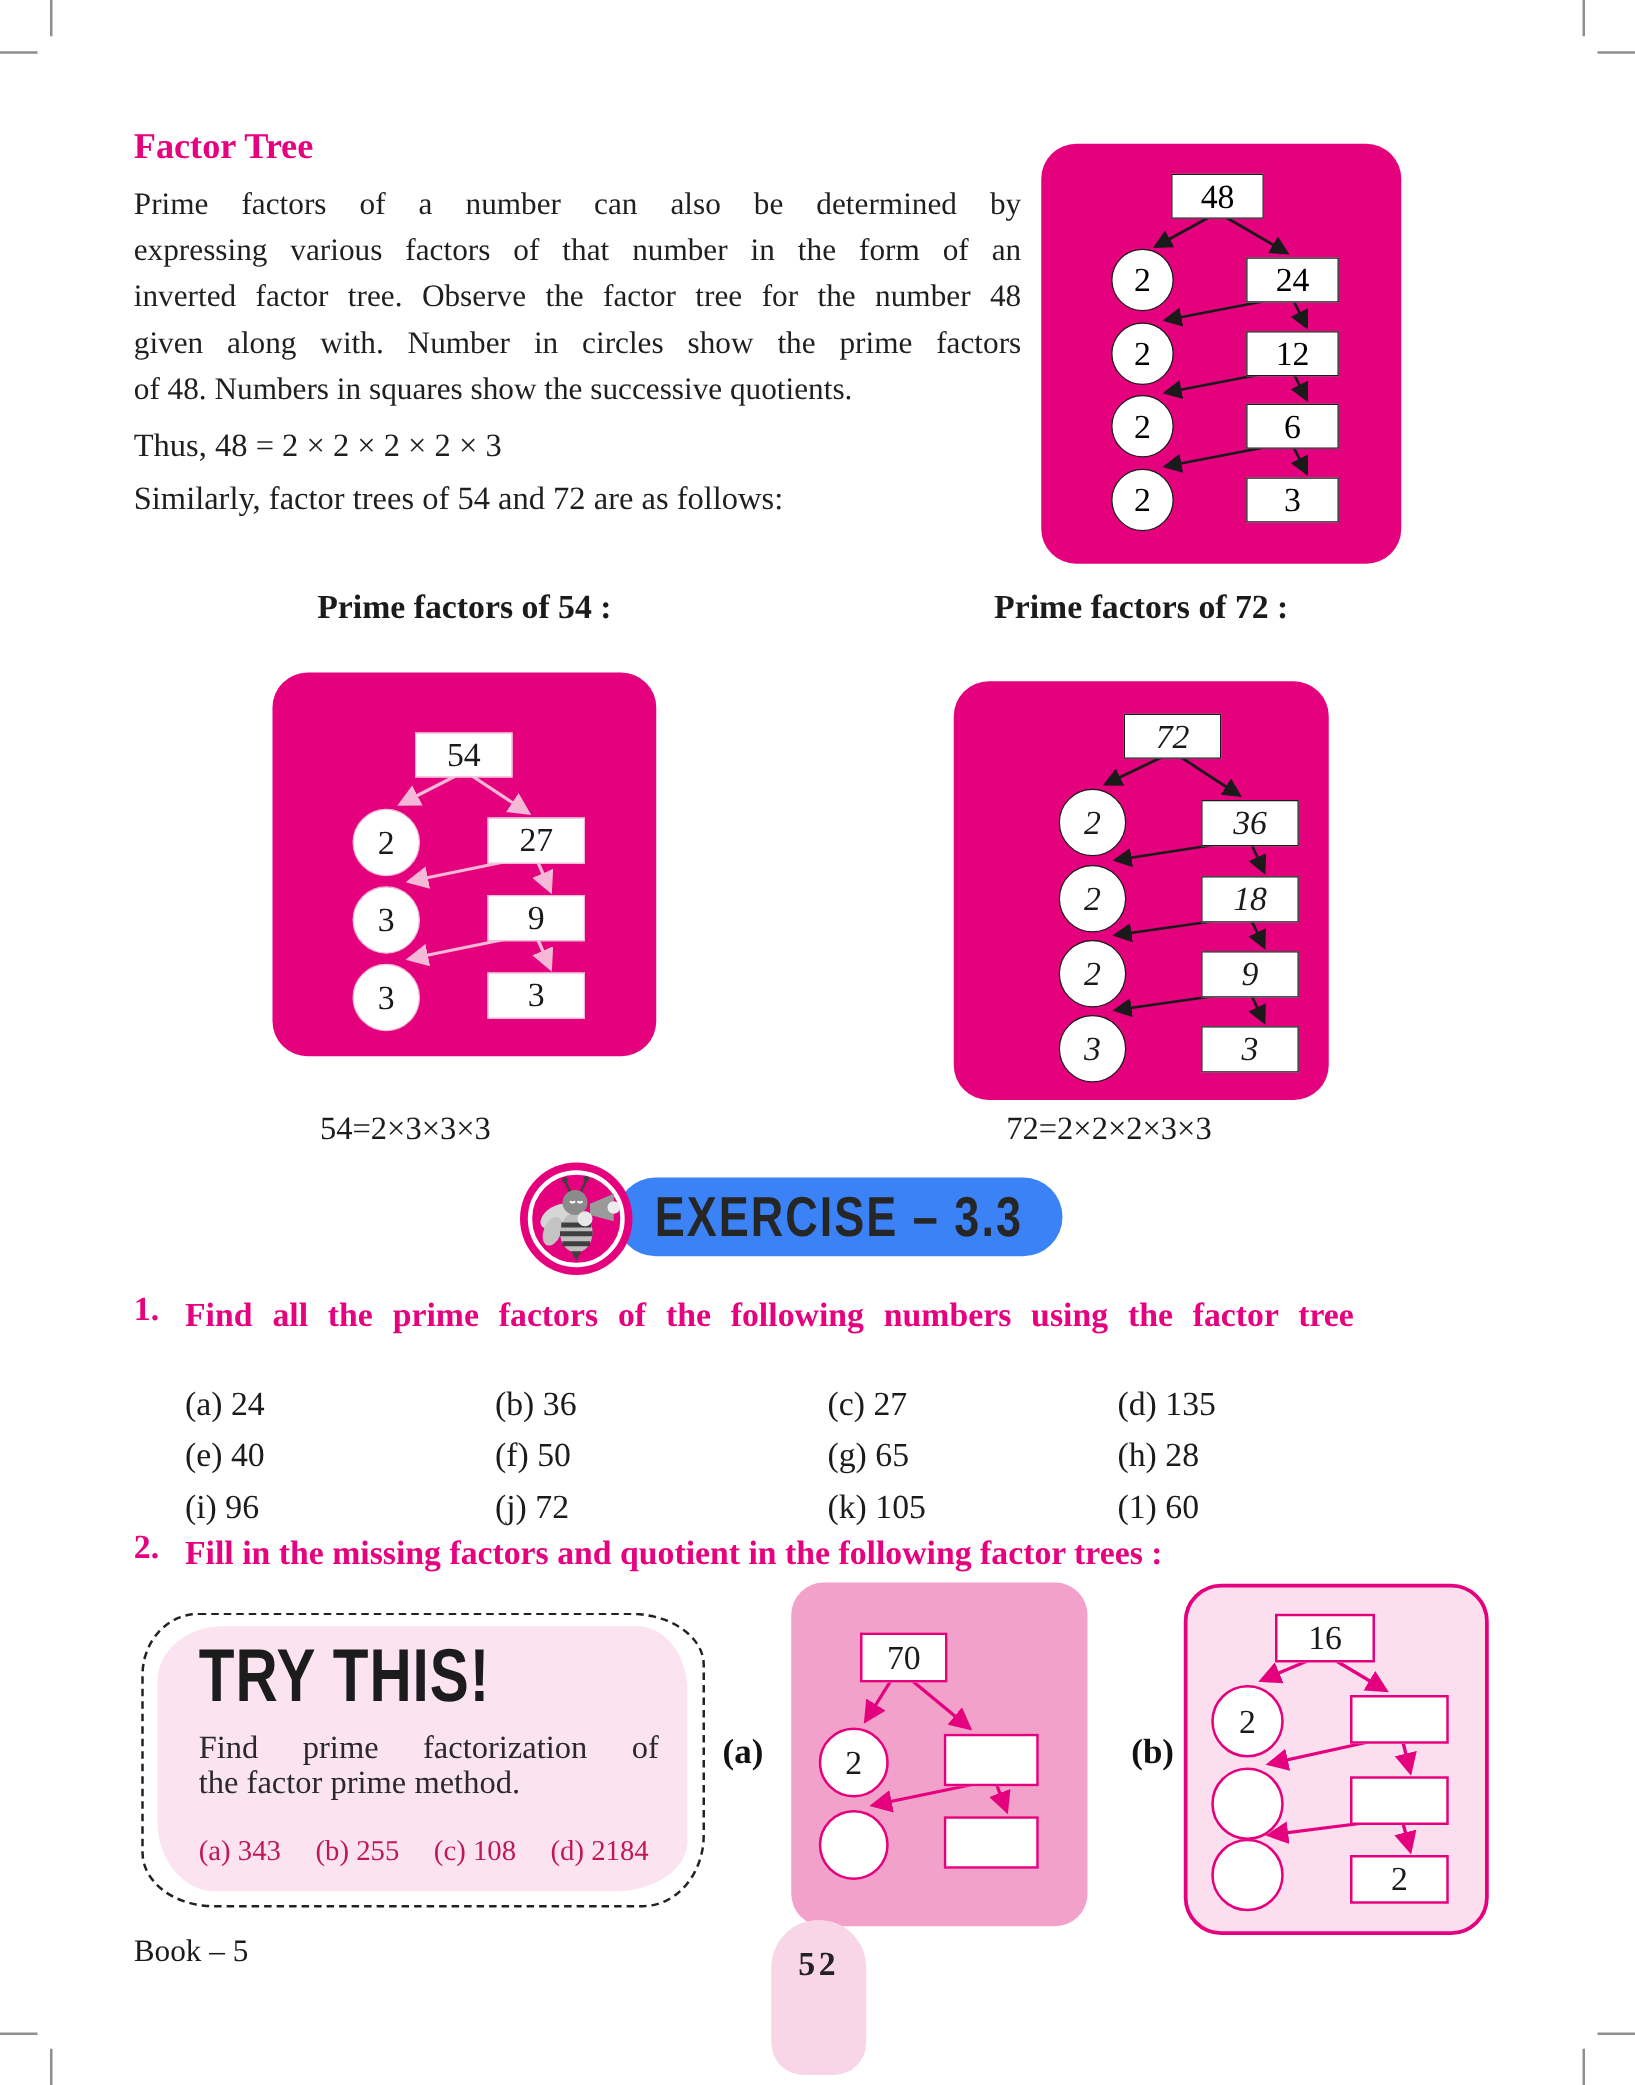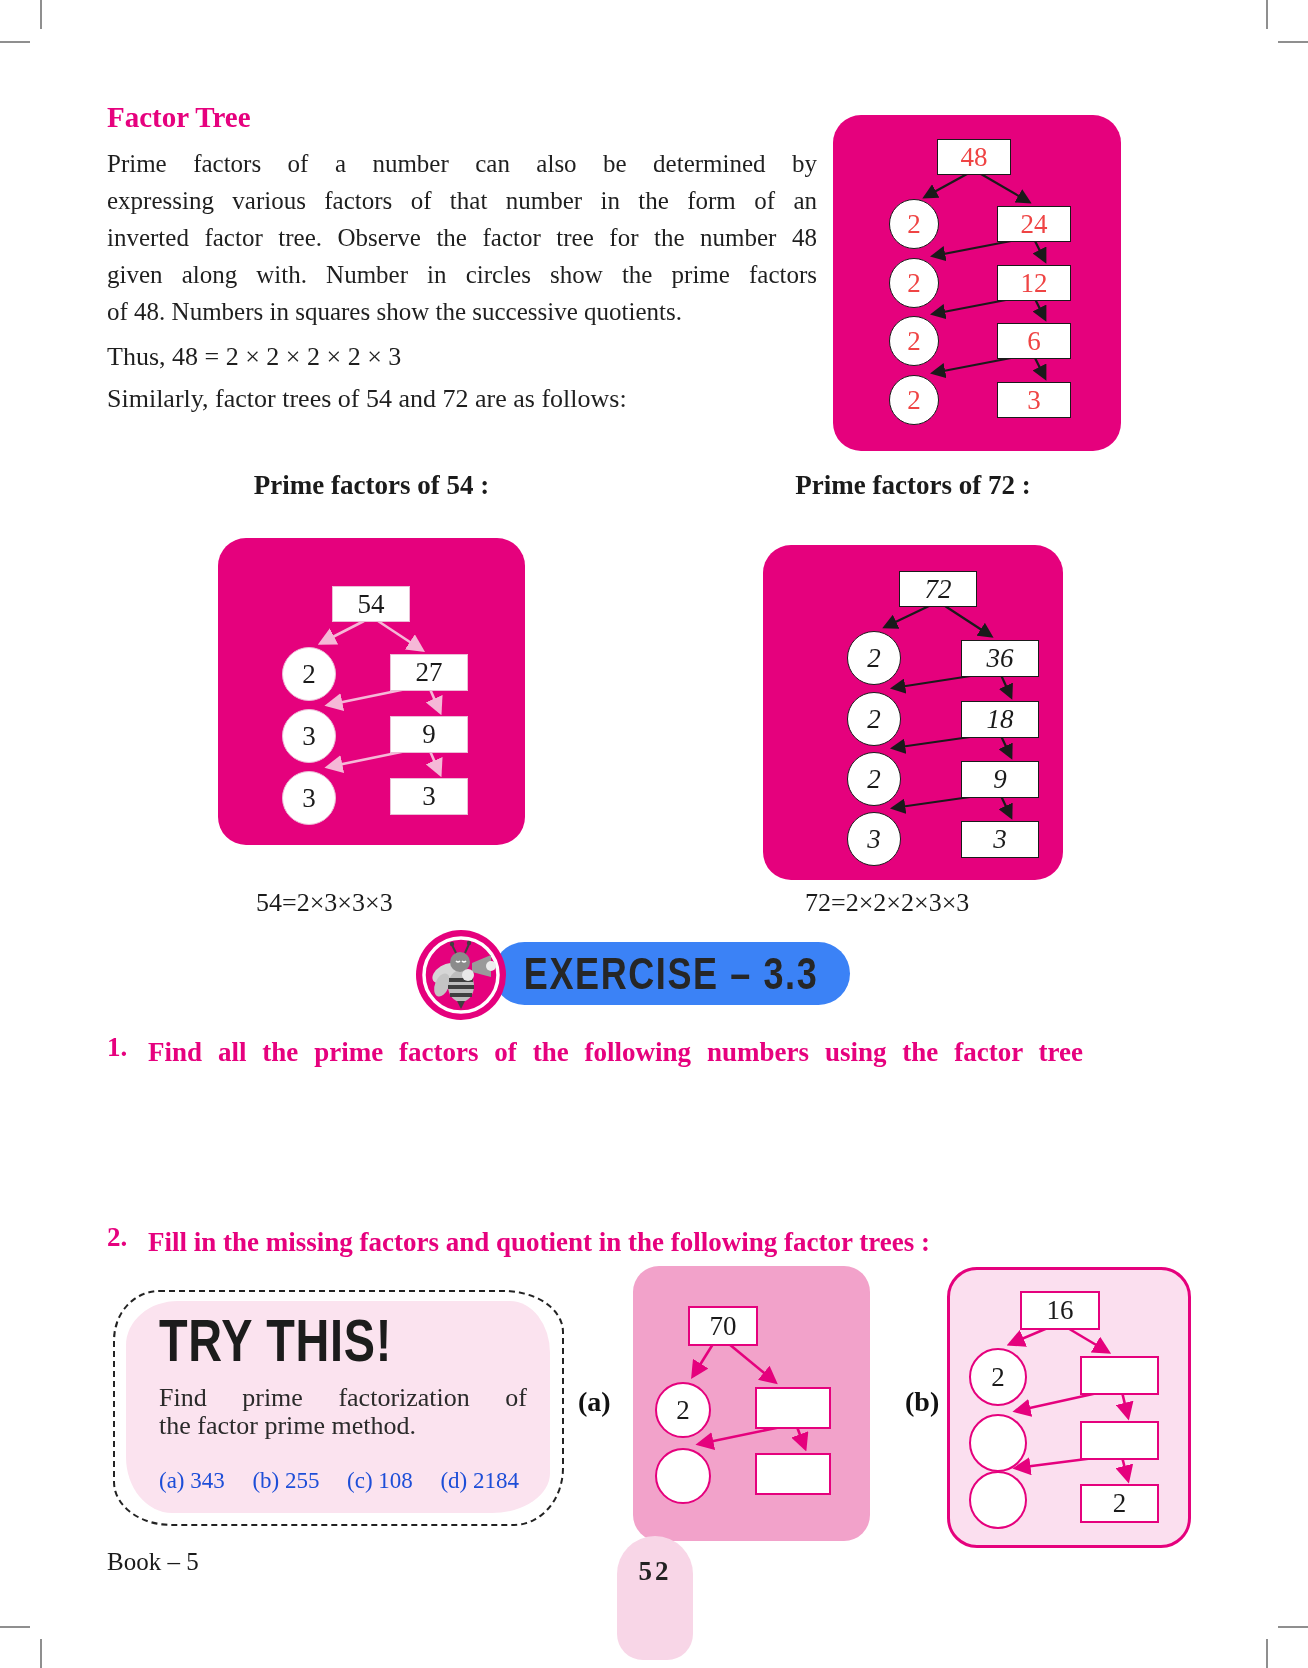--- a/index.html
+++ b/index.html
@@ -22,21 +22,21 @@
   .treebox{position:absolute;border-radius:28px;}
   .t48{background:#e5017d;}
   .t54{background:#e5017d;}
   .t72{background:#e5017d;}
   .ta{background:#f2a2ca;border-radius:26px;}
   .tb{background:#fbdfef;border:3px solid #e5017d;border-radius:30px;}
 
   .tnode{position:absolute;background:#fff;text-align:center;font-size:27px;}
   .rectnode{border:1.6px solid #1a1a1a;}
   .circlenode{border:1.6px solid #1a1a1a;border-radius:50%;}
-  .t48 .tnode{color:#ef4444;}
+  .t48 .tnode{color:#000000;}
   .t54 .rectnode,.t54 .circlenode{border-color:#ecbcd6;color:#1a1a1a;}
   .t72 .tnode{color:#1a1a1a;}
   .ta .rectnode,.ta .circlenode,.tb .rectnode,.tb .circlenode{border:2.5px solid #e5017d;color:#1a1a1a;}
   .arrows{position:absolute;left:0;top:0;pointer-events:none;}
 
   .tree-label{font-size:28px;font-weight:bold;color:#111;}
 
   
   .banner-pill{position:absolute;background:#3b82f6;border-radius:32px;display:flex;align-items:center;justify-content:center;}
   .banner-title{font-family:"Liberation Sans","DejaVu Sans",sans-serif;font-weight:bold;font-size:45px;
@@ -47,21 +47,21 @@
   .q-text.justify{text-align:justify;text-align-last:justify;}
   .items-grid{display:grid;grid-template-columns:248px 266px 232px auto;row-gap:10px;font-size:27px;color:#1b1b1b;}
 
   
   .try-outer{position:absolute;border:2.5px dashed #222;border-radius:46px 60px 50px 58px/50px 42px 58px 44px;}
   .try-blob{position:absolute;background:#fbe3ef;border-radius:52px 40px 58px 46px/44px 52px 40px 56px;}
   .try-title{font-family:"Liberation Sans","DejaVu Sans",sans-serif;font-weight:bold;font-size:60px;color:#1c1c1c;
              letter-spacing:1px;transform:scaleX(0.78);transform-origin:left;white-space:nowrap;}
   .try-line{width:368px;font-size:26px;line-height:27.5px;color:#2a2a2a;text-align:justify;text-align-last:justify;}
   .try-line.last{text-align-last:left;}
-  .try-items{width:360px;display:flex;justify-content:space-between;font-size:23px;color:#1d4ed8;}
+  .try-items{width:360px;display:flex;justify-content:space-between;font-size:23px;color:#be185d;}
 
   .book-label{font-size:25px;color:#1b1b1b;}
   .page-tab{position:absolute;background:#f8d6e7;border-radius:38px 38px 26px 26px;text-align:center;}
   .page-tab span{display:inline-block;margin-top:20px;font-size:27px;font-weight:bold;letter-spacing:3px;color:#222;}
 </style>
 </head>
 <body>
 
 <div class="page">
 
@@ -190,20 +190,34 @@
         <circle cx="54" cy="14" r="2.2" fill="#3f3f3f"></circle>
         <circle cx="53" cy="46" r="6" fill="#e8e8e8"></circle>
       </svg>
     </span>
   </div>
 
   <div class="abs q-number" style="left:107px;top:1032px;">1.</div>
   <div class="abs" style="left:148px;top:1032px;width:935px;">
     <div class="q-text justify">Find all the prime factors of the following numbers using the factor tree</div>
   </div>
+  <div class="abs items-grid" style="left:148px;top:1108px;width:950px;">
+    <div>(a) 24</div>
+    <div>(b) 36</div>
+    <div>(c) 27</div>
+    <div>(d) 135</div>
+    <div>(e) 40</div>
+    <div>(f) 50</div>
+    <div>(g) 65</div>
+    <div>(h) 28</div>
+    <div>(i) 96</div>
+    <div>(j) 72</div>
+    <div>(k) 105</div>
+    <div>(1) 60</div>
+  </div>
 
   <div class="abs q-number" style="left:107px;top:1222px;">2.</div>
   <div class="abs q-text" style="left:148px;top:1222px;width:1010px;">Fill in the missing factors and quotient in the following factor trees :</div>
 
   <div class="try-outer" style="left:113px;top:1290px;width:447px;height:232px;">
     <div class="try-blob" style="left:11px;top:9px;width:424px;height:212px;"></div>
     <div class="abs try-title" style="left:44px;top:14px;">TRY THIS!</div>
     <div class="abs" style="left:44px;top:92px;">
       <div class="try-line">Find prime factorization of</div>
       <div class="try-line last">the factor prime method.</div>

